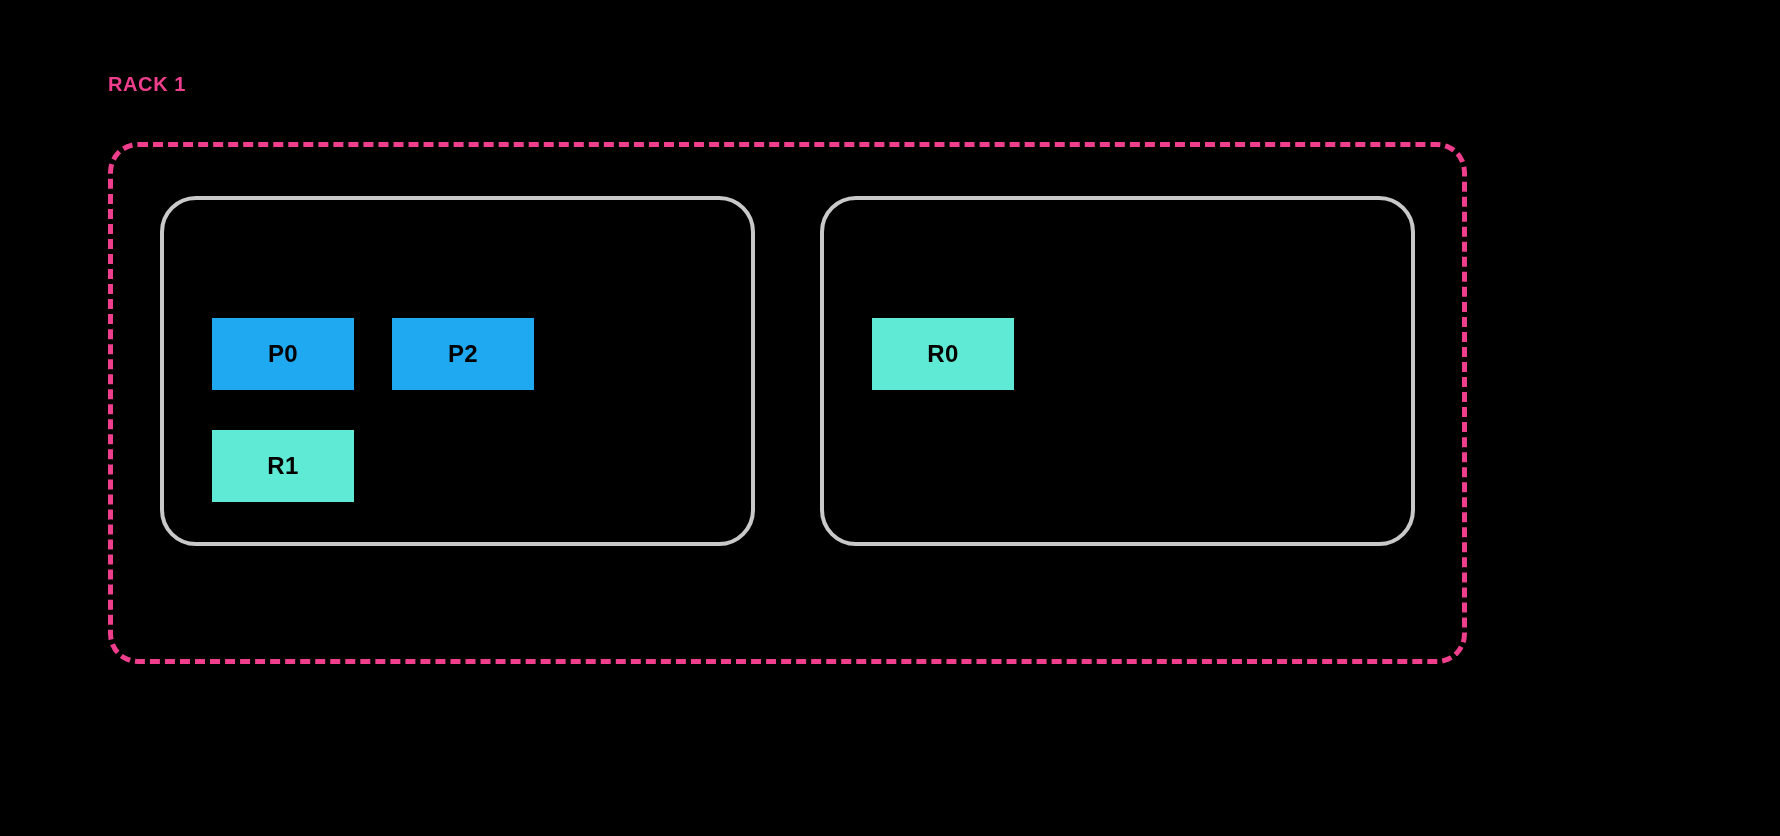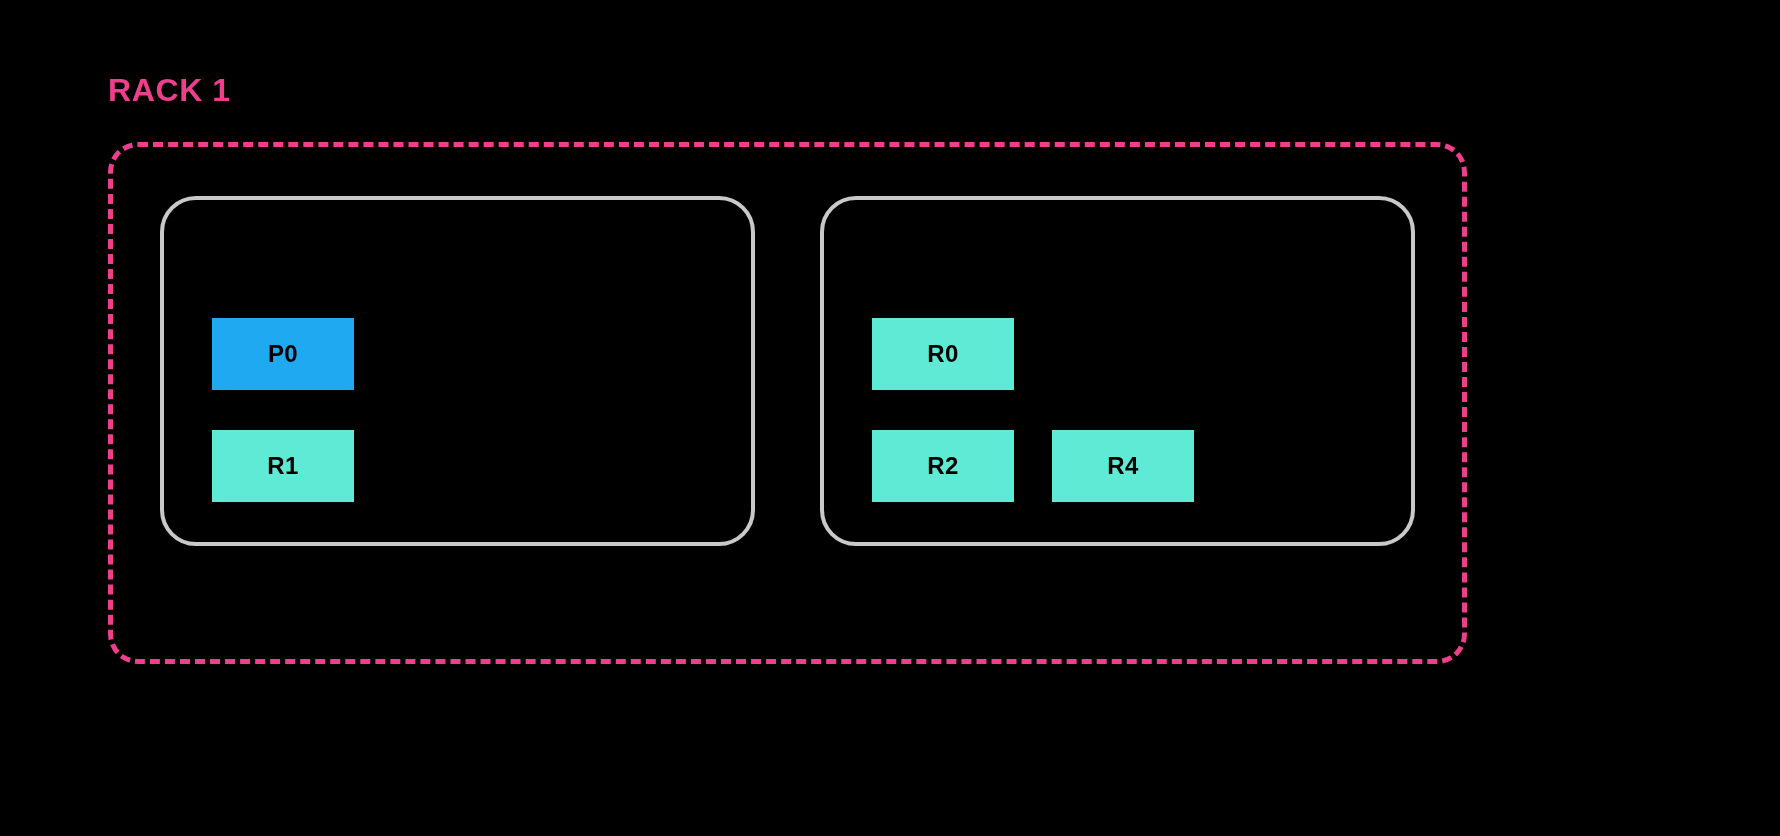--- a/index.html
+++ b/index.html
@@ -18,21 +18,21 @@
     height: 836px;
     background: #000000;
     overflow: hidden;
   }
 
   
   .rack-label {
     position: absolute;
     left: 108px;
     top: 74px;
-    font-size: 32px;
+    font-size: 20px;
     font-weight: bold;
     letter-spacing: 0.6px;
     color: #ee3e8c;
     white-space: nowrap;
     line-height: 1;
   }
 
   
   .rack-frame {
     position: absolute;
@@ -111,40 +111,36 @@
 
   <div class="rack-frame"></div>
 
   <div class="node-row">
 
     <div class="node-panel">
       <div class="node-inner">
 
         <div class="shard-row">
           <div class="shard primary">P0</div>
+          <div class="shard primary">P2</div>
         </div>
 
         <div class="shard-row">
           <div class="shard replica">R1</div>
           <div class="shard empty"></div>
         </div>
 
       </div>
     </div>
 
     <div class="node-panel">
       <div class="node-inner">
 
         <div class="shard-row">
           <div class="shard replica">R0</div>
         </div>
 
-        <div class="shard-row">
-          <div class="shard replica">R2</div>
-          <div class="shard replica">R4</div>
-          <div class="shard empty"></div>
-        </div>
 
       </div>
     </div>
 
   </div>
 </div>
 
 </body></html>

